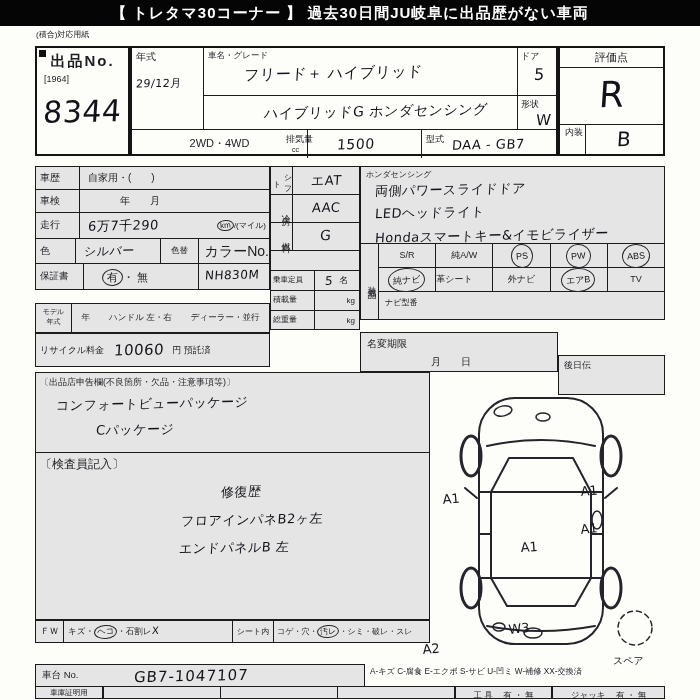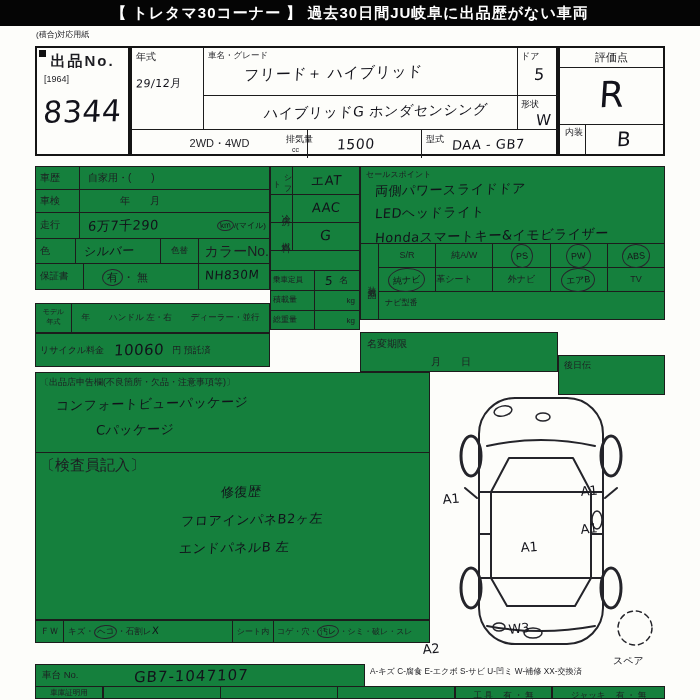--- a/index.html
+++ b/index.html
@@ -1,19 +1,19 @@
 <!DOCTYPE html>
 <html><head>
 <meta charset="utf-8">
 <style>
   html,body{margin:0;padding:0;background:#e9e9e5;}
   #sheet{position:relative;width:700px;height:700px;background:#fdfdfa;overflow:hidden;
          font-family:"Liberation Sans","DejaVu Sans",sans-serif;color:#16161a;}
   .abs{position:absolute;box-sizing:border-box;}
-  .bx{border:1.4px solid #1c1c1c;background:#15803d;}
+  .bx{border:1.4px solid #1c1c1c;background:#e5e5e5;}
   .bx2{border:2px solid #141414;background:#fdfdfa;}
   .hw{font-family:"DejaVu Sans",sans-serif;color:#12121a;display:inline-block;
       transform:rotate(-1.2deg) skewX(-5deg);letter-spacing:.5px;white-space:nowrap;}
   .circ{border:1.6px solid #26262c;border-radius:50%;padding:0 4px;display:inline-block;transform:rotate(-4deg);}
   .lbl{color:#1d1d22;}
   .row{display:flex;box-sizing:border-box;}
   .br{border-right:1.3px solid #1c1c1c;}
   .bb{border-bottom:1.3px solid #1c1c1c;}
   .bl{border-left:1.3px solid #1c1c1c;}
   .cell{box-sizing:border-box;}
@@ -161,21 +161,21 @@
       <div class="cell br lbl" style="width:44px;font-size:8px;padding-left:2px;height:100%;line-height:18px;">積載量</div>
       <span class="lbl" style="font-size:8px;margin-left:auto;margin-right:4px;">kg</span>
     </div>
     <div class="row" style="height:19px;align-items:center;">
       <div class="cell br lbl" style="width:44px;font-size:8px;padding-left:2px;height:100%;line-height:17px;">総重量</div>
       <span class="lbl" style="font-size:8px;margin-left:auto;margin-right:4px;">kg</span>
     </div>
   </div>
 
   <div class="abs bx" style="left:360px;top:166px;width:305px;height:89px;">
-    <div class="abs lbl" style="left:5px;top:2px;font-size:8px;">セールスポイント</div>
+    <div class="abs lbl" style="left:5px;top:2px;font-size:8px;">ホンダセンシング</div>
     <div class="abs hw" style="left:14px;top:14px;font-size:13px;">両側パワースライドドア</div>
     <div class="abs hw" style="left:14px;top:37px;font-size:13px;">LEDヘッドライト</div>
     <div class="abs hw" style="left:14px;top:60px;font-size:13px;">Hondaスマートキー&amp;イモビライザー</div>
   </div>
 
   <div class="abs bx" style="left:360px;top:243px;width:305px;height:77px;">
     <div class="abs cell br vlab lbl" style="left:0;top:0;width:18px;height:100%;font-size:9px;text-align:center;">装備品</div>
     <div class="abs row" style="left:18px;top:0;width:285px;height:24px;">
       <div class="cell br bb lbl" style="flex:1;text-align:center;font-size:9px;line-height:22px;">S/R</div>
       <div class="cell br bb lbl" style="flex:1;text-align:center;font-size:9px;line-height:22px;">純A/W</div>
@@ -202,21 +202,21 @@
     <div class="abs lbl" style="left:5px;top:3px;font-size:9px;">後日伝</div>
   </div>
 
   <div class="abs bx" style="left:35px;top:372px;width:395px;height:96px;">
     <div class="abs lbl" style="left:4px;top:3px;font-size:9px;">〔出品店申告欄(不良箇所・欠品・注意事項等)〕</div>
     <div class="abs hw" style="left:20px;top:22px;font-size:13px;">コンフォートビューパッケージ</div>
     <div class="abs hw" style="left:60px;top:48px;font-size:13px;">Cパッケージ</div>
   </div>
 
   <div class="abs bx" style="left:35px;top:452px;width:395px;height:168px;">
-    <div class="abs lbl" style="left:4px;top:3px;font-size:15px;">〔検査員記入〕</div>
+    <div class="abs lbl" style="left:4px;top:3px;font-size:12px;">〔検査員記入〕</div>
     <div class="abs hw" style="left:185px;top:30px;font-size:13px;">修復歴</div>
     <div class="abs hw" style="left:145px;top:58px;font-size:13px;">フロアインパネB2ヶ左</div>
     <div class="abs hw" style="left:143px;top:86px;font-size:13px;">エンドパネルB 左</div>
   </div>
 
   <div class="abs bx row" style="left:35px;top:620px;width:395px;height:23px;align-items:center;">
     <div class="cell br lbl" style="width:28px;text-align:center;font-size:9px;height:100%;line-height:21px;">ＦＷ</div>
     <div class="cell nowrap" style="width:168px;padding-left:4px;font-size:8.5px;">
       <span class="lbl">キズ・</span><span class="circ" style="padding:0 2px;">ヘコ</span><span class="lbl">・石割レ</span><span class="hw" style="font-size:10px;">X</span>
     </div>

